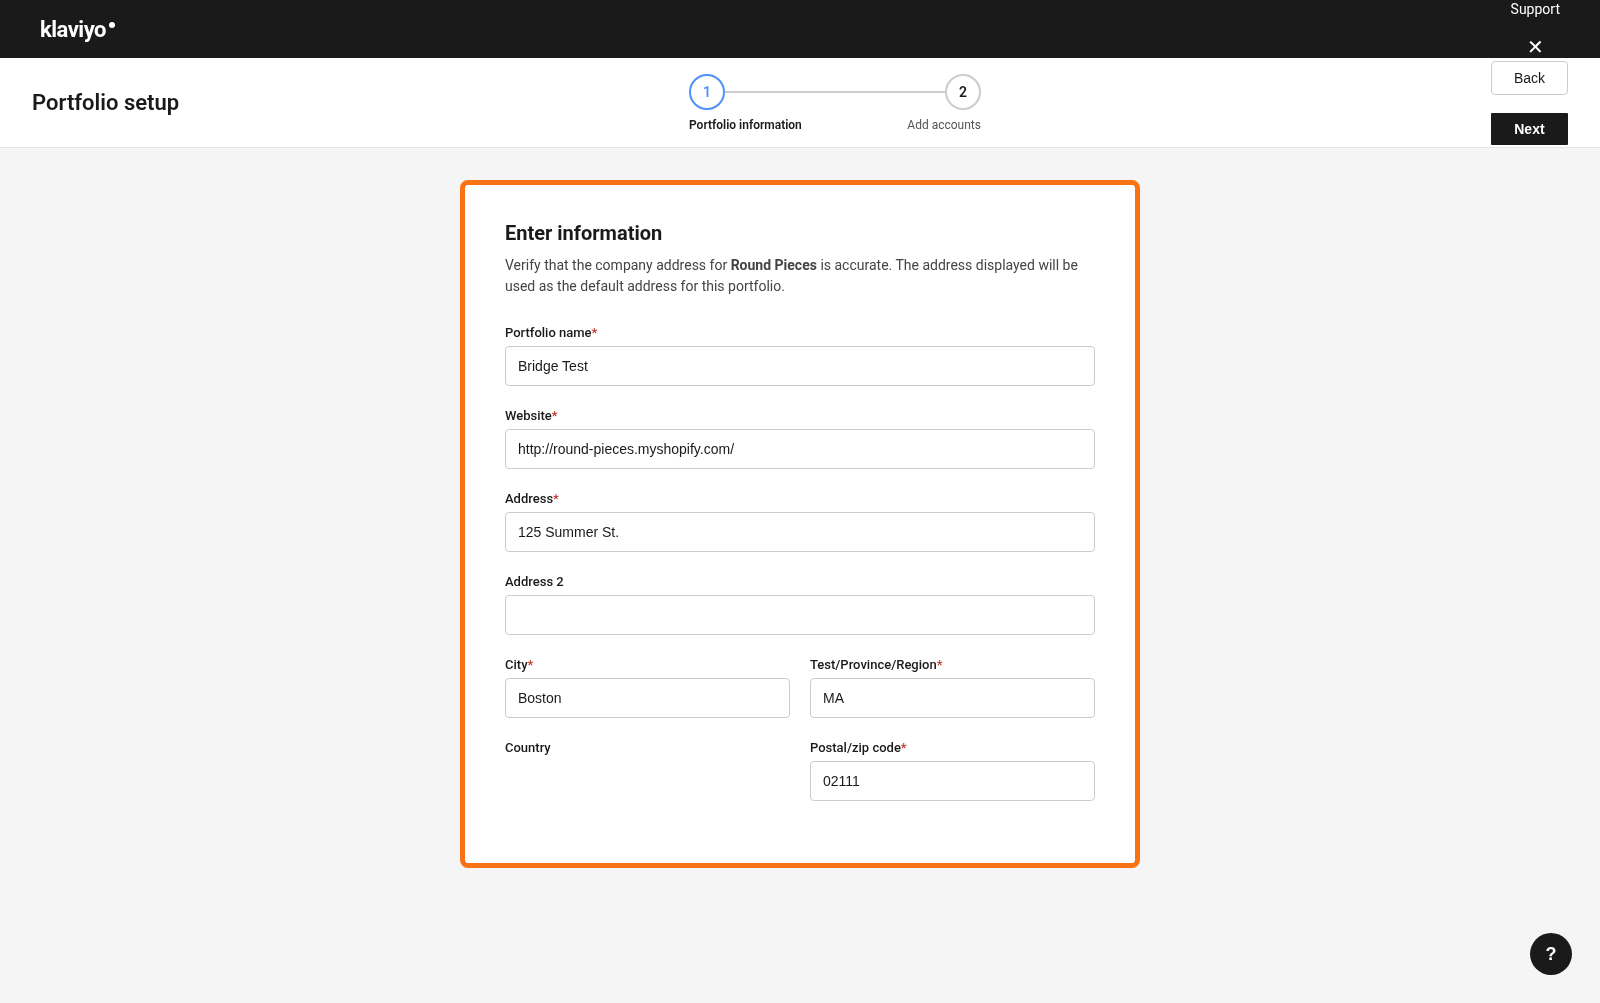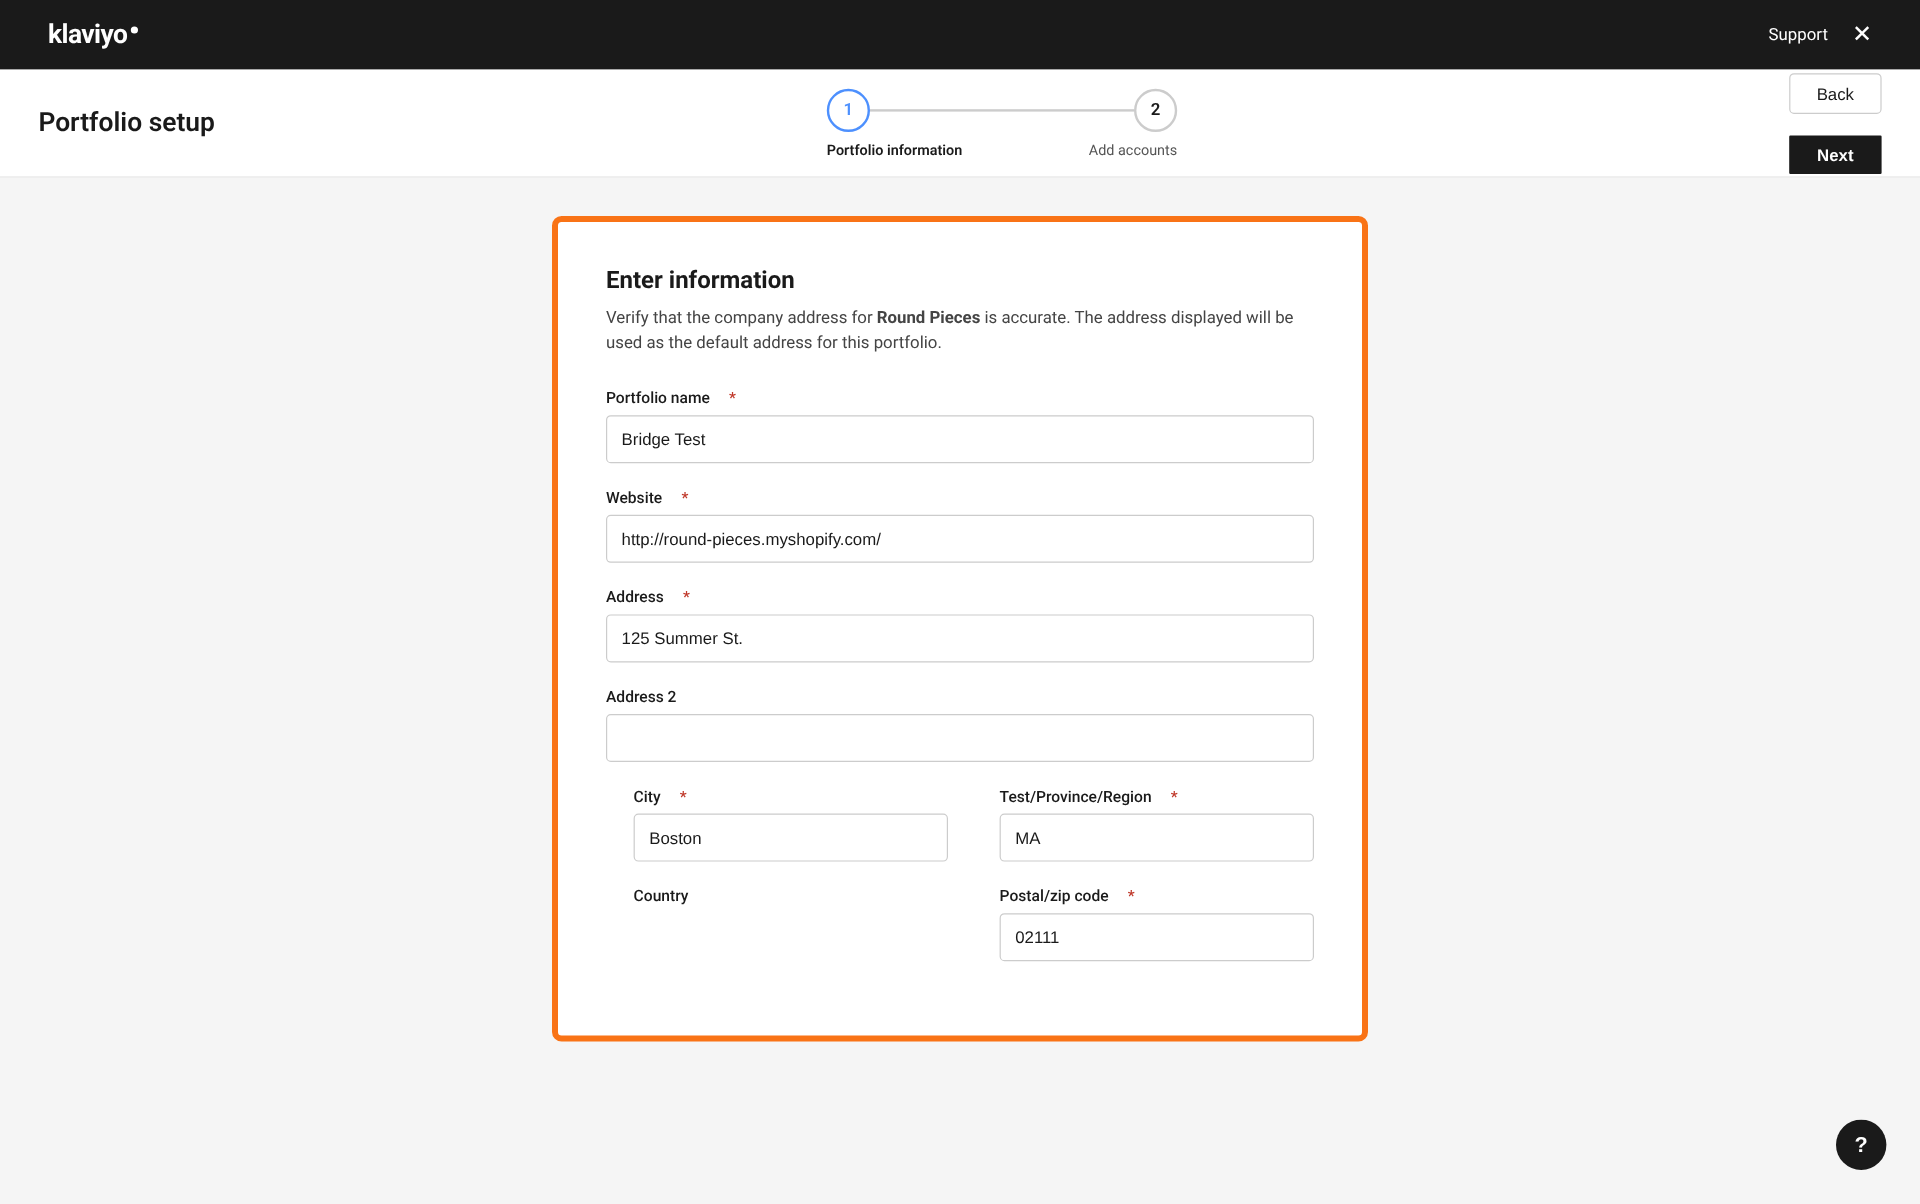--- a/index.html
+++ b/index.html
@@ -34,20 +34,21 @@
       height: 6px;
       background: #fff;
       border-radius: 50%;
       margin-bottom: 8px;
       margin-left: 1px;
     }
     .topbar-right {
       display: flex;
       align-items: center;
       gap: 20px;
+      flex-direction: column;
     }
     .support-link {
       color: #fff;
       font-size: 14px;
       text-decoration: none;
       cursor: pointer;
     }
     .close-btn {
       color: #fff;
       font-size: 20px;
@@ -179,30 +180,29 @@
       margin-bottom: 22px;
     }
     .form-row {
       display: flex;
       gap: 20px;
       margin-bottom: 22px;
     }
     .form-row .form-group {
       flex: 1;
       margin-bottom: 0;
-      margin-left: 23px;
     }
     .form-label {
       font-size: 13px;
       font-weight: 500;
       color: #1a1a1a;
       margin-bottom: 6px;
       display: flex;
       align-items: center;
-      gap: 16px;
+      gap: 0;
     }
     .required-star {
       color: #c0392b;
       font-size: 13px;
     }
     .form-input {
       width: 100%;
       height: 40px;
       border: 1px solid #ccc;
       border-radius: 4px;

